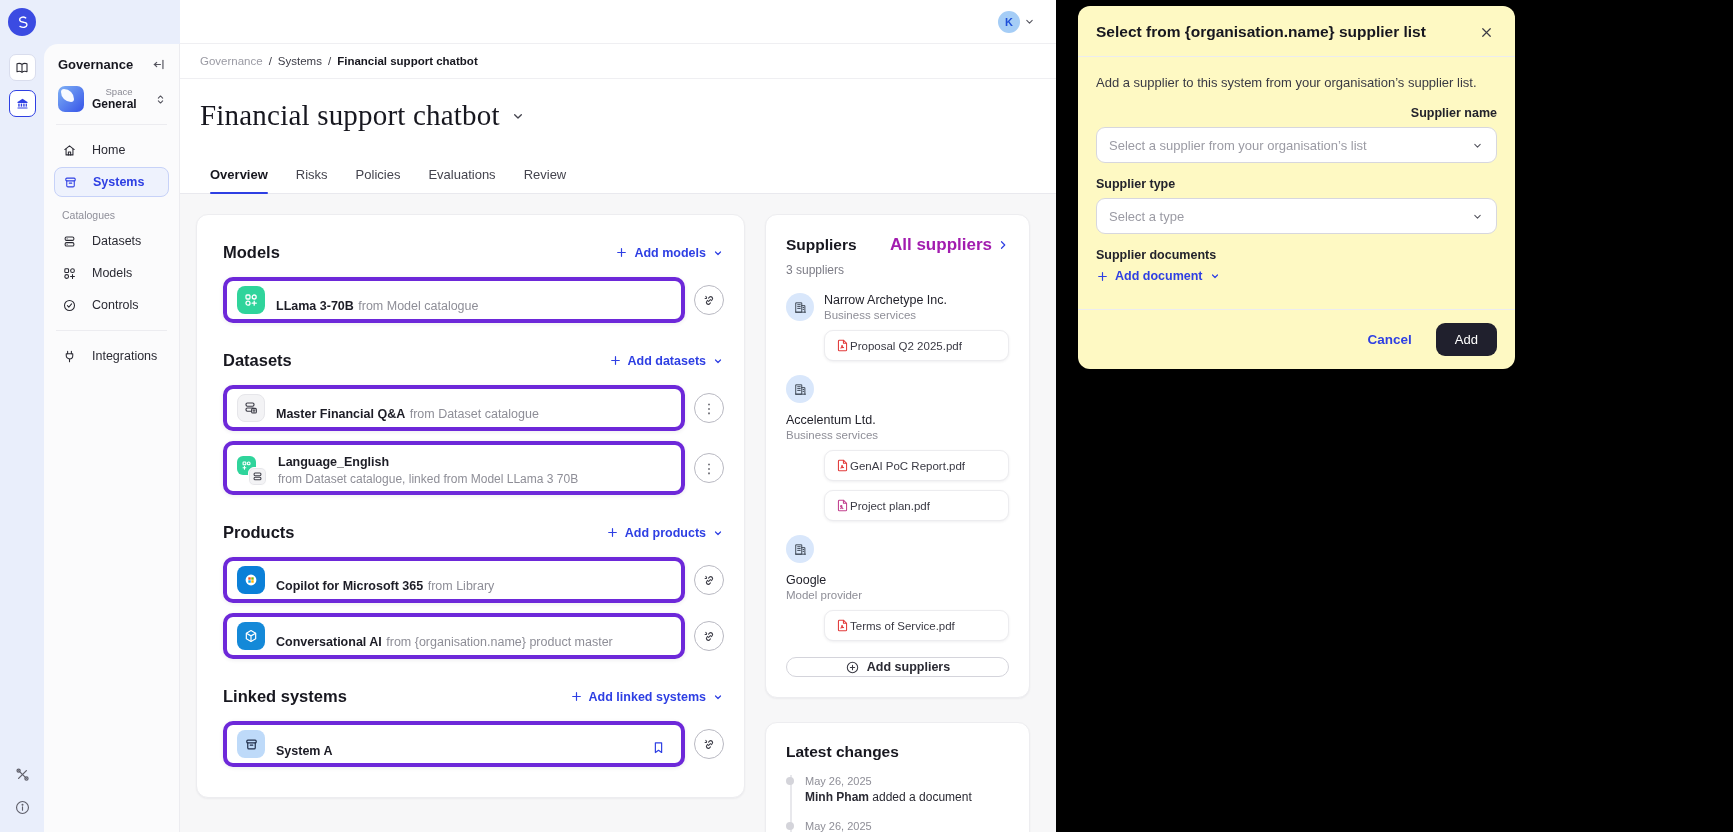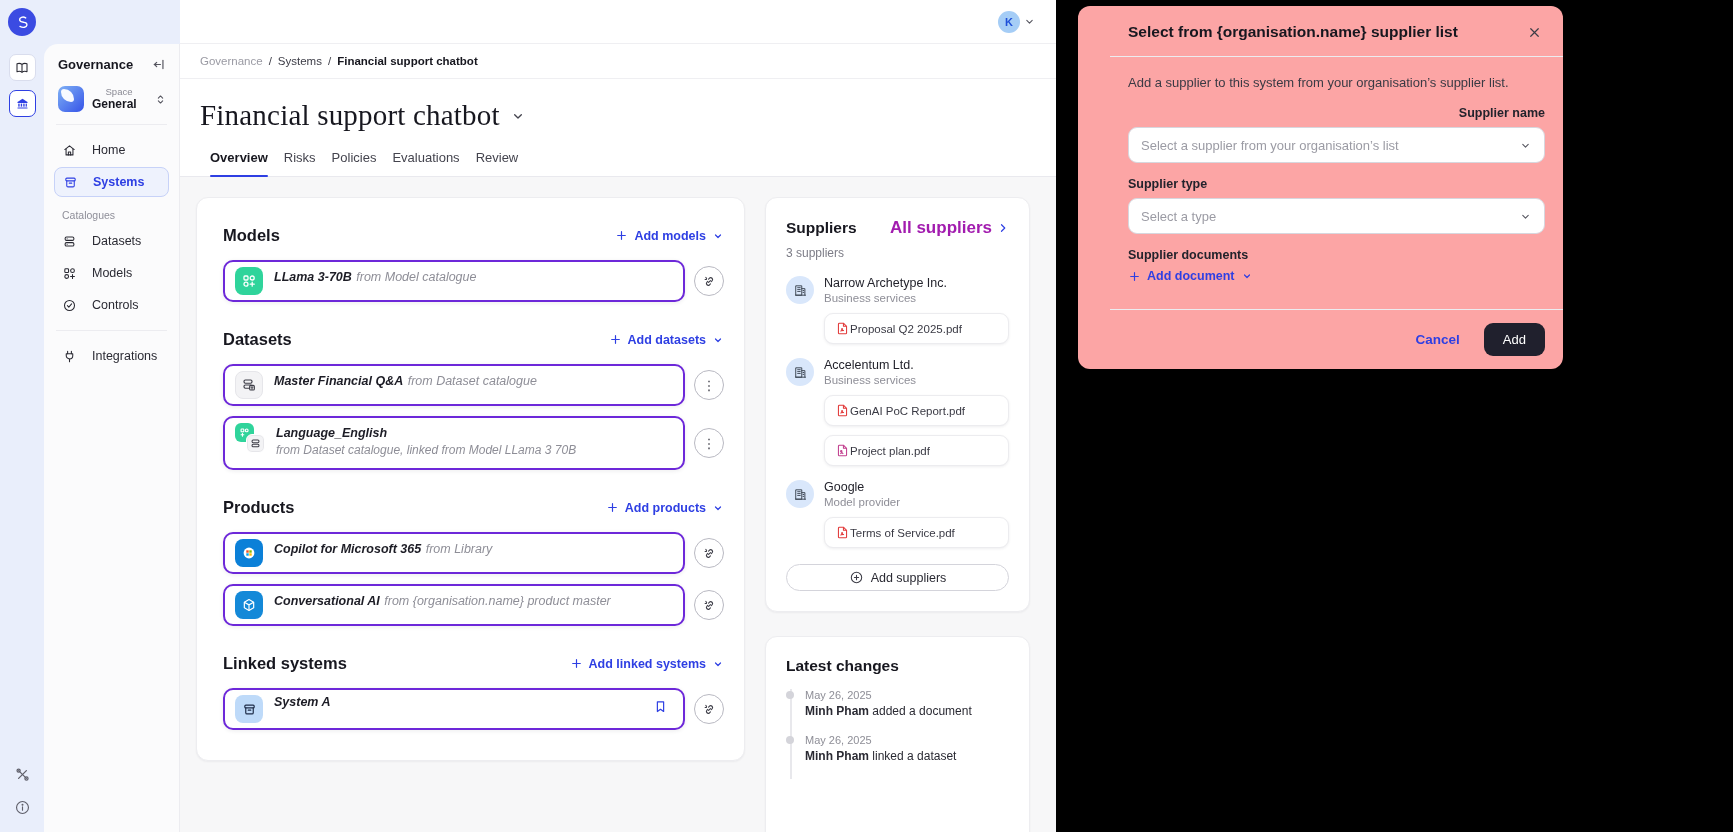--- a/index.html
+++ b/index.html
@@ -37,34 +37,34 @@
   .topstrip { height:44px; flex:none; display:flex; align-items:center; justify-content:flex-end; padding-right:20px; gap:3px; border-bottom:1px solid #efeff2; }
   .avatar { width:22px; height:22px; border-radius:50%; background:#a5cdf6; color:#1d4ed8; font-size:11px; font-weight:bold; display:grid; place-items:center; cursor:pointer; }
   .crumb-band { height:35px; flex:none; display:flex; align-items:center; gap:6px; padding-left:20px; font-size:11.5px; border-bottom:1px solid #efeff2; }
   .crumb-dim { color:#9a9aa3; cursor:pointer; }
   .crumb-mid { color:#3c3c46; cursor:pointer; }
   .crumb-sep { color:#3c3c46; }
   .crumb-cur { color:#17171f; font-weight:bold; }
   .pagehead { padding:20px 20px 0; border-bottom:1px solid #e9e9ee; flex:none; }
   .title-row { display:flex; align-items:center; gap:10px; }
   .page-title { font-family:"Liberation Serif", serif; font-size:29px; font-weight:normal; color:#17171f; letter-spacing:.2px; }
-  .tabs { display:flex; gap:16px; margin-top:18px; padding:0 10px; font-size:13px; }
+  .tabs { display:flex; gap:28px; margin-top:35px; padding:0 10px; font-size:13px; }
   .tab { padding-bottom:11px; color:#44444e; position:relative; cursor:pointer; }
   .tab.active { color:#17171f; font-weight:bold; }
   .tab.active::after { content:""; position:absolute; left:0; right:0; bottom:-1px; height:2.5px; border-radius:2px; background:#2e3fe3; }
   .content { flex:1; background:#f7f7f8; display:flex; gap:20px; padding:20px 0 0 16px; overflow:hidden; }
 
   
   .maincard { width:549px; flex:none; background:#fff; border:1px solid #ededf0; border-radius:12px; box-shadow:0 1px 2px rgba(18,18,36,.05); padding:28px 20px 30px 26px; height:fit-content; }
   .sec-head { display:flex; align-items:center; justify-content:space-between; margin-bottom:15px; }
   .sec-title { font-size:16.5px; font-weight:bold; color:#17171f; }
   .add-link { display:flex; align-items:center; gap:6px; color:#2e3fe3; font-size:12.5px; font-weight:bold; cursor:pointer; }
   .row-line { display:flex; align-items:center; gap:9px; margin-bottom:10px; }
   .row-line.sec-gap { margin-bottom:28px; }
-  .rowcard { flex:1; background:#fff; border:2px solid #6d28d9; border-radius:10px; box-shadow:0 1px 4px rgba(20,20,40,.08); display:flex; align-items:flex-start; gap:11px; padding:5px 10px; min-height:38px; cursor:pointer;font-style:italic; }
+  .rowcard { flex:1; background:#fff; border:4px solid #6d28d9; border-radius:10px; box-shadow:0 1px 4px rgba(20,20,40,.08); display:flex; align-items:flex-end; gap:11px; padding:5px 10px; min-height:38px; cursor:pointer; }
   .rowcard.tall { min-height:54px; }
   .row-name { font-size:12.5px; font-weight:bold; color:#1d1d26; }
   .row-suffix { font-size:12.5px; color:#8e8e97; }
   .row-text2 .row-suffix { display:block; margin-top:2px; font-size:12px; }
   .sq-icon { width:28px; height:28px; border-radius:8px; display:grid; place-items:center; flex:none; }
   .sq-green { background:#2fd49b; }
   .sq-gray  { background:#f3f3f5; border:1px solid #e6e6ea; }
   .sq-msblue { background:#0b80d8; }
   .sq-aiblue { background:#1489d8; }
   .sq-ltblue { background:#bedaf9; }
@@ -80,34 +80,34 @@
   .sidecard { background:#fff; border:1px solid #ededf0; border-radius:12px; box-shadow:0 1px 2px rgba(18,18,36,.05); padding:20px; }
   .sup-head { display:flex; align-items:center; justify-content:space-between; }
   .sup-title { font-size:15.5px; font-weight:bold; color:#17171f; }
   .all-link { display:flex; align-items:center; gap:5px; color:#a21caf; font-size:17px; font-weight:bold; cursor:pointer; }
   .sup-count { font-size:12px; color:#7c7c86; margin:8px 0 16px; }
   .sup-item { display:flex; align-items:flex-start; gap:10px; margin-bottom:9px; cursor:pointer; }
   .sup-avatar { width:28px; height:28px; border-radius:50%; background:#d9e7fb; display:grid; place-items:center; flex:none; }
   .sup-name { font-size:12.5px; color:#23232c; }
   .sup-type { font-size:11.5px; color:#8e8e97; margin-top:2px; }
   .doc-chip { margin:0 0 9px 38px; background:#fff; border:1px solid #ececef; border-radius:9px; box-shadow:0 1px 3px rgba(20,20,40,.07); display:flex; align-items:center; gap:0; padding:7px 10px; font-size:11.5px; color:#3a3a44; cursor:pointer; }
-  .sup-item.after-docs { margin-top:14px; }
-  .add-sup-btn { margin-top:16px; height:27px; border:1px solid #d4d4db; border-radius:16px; display:flex; align-items:center; justify-content:center; gap:7px; font-size:12.5px; color:#2a2a33; cursor:pointer; background:#fff; width:100%; }
+  .sup-item.after-docs { margin-top:14px;flex-direction:column; }
+  .add-sup-btn { margin-top:16px; height:20px; border:1px solid #d4d4db; border-radius:16px; display:flex; align-items:center; justify-content:center; gap:7px; font-size:12.5px; color:#2a2a33; cursor:pointer; background:#fff; width:100%;font-weight:bold; }
 
   .lc-title { font-size:15.5px; font-weight:bold; color:#17171f; margin-bottom:14px; }
   .timeline { border-left:2px solid #e8e8ec; margin-left:4px; padding-left:13px; }
   .tl-entry { position:relative; padding-bottom:16px; }
   .tl-entry::before { content:""; position:absolute; left:-19px; top:2px; width:8px; height:8px; border-radius:50%; background:#d4d4da; }
   .tl-date { font-size:11px; color:#8e8e97; }
   .tl-text { font-size:12px; color:#2a2a33; margin-top:3px; }
   .tl-actor { font-weight:bold; }
 
   
   .overlay { position:absolute; left:1056px; top:0; width:677px; height:832px; background:#000; }
-  .modal { position:absolute; left:22px; top:6px; width:485px; background:#fca5a5; border-radius:12px; overflow:hidden;padding-left:32px; }
+  .modal { position:absolute; left:22px; top:6px; width:437px; background:#fef9c3; border-radius:12px; overflow:hidden; }
   .modal-head { display:flex; align-items:center; justify-content:space-between; padding:15px 18px 13px; border-bottom:1px solid #ececf0; }
   .modal-title { font-size:15.5px; font-weight:bold; color:#17171f; }
   .close-btn { width:22px; height:22px; display:grid; place-items:center; cursor:pointer; }
   .modal-body { padding:18px 18px 26px; }
   .modal-desc { font-size:13px; color:#3a3a44; margin-bottom:16px; }
   .field-label { font-size:12.5px; font-weight:bold; color:#23232c; margin:14px 0 7px; }
   .select { height:36px; border:1px solid #d7d7de; border-radius:9px; display:flex; align-items:center; justify-content:space-between; padding:0 12px; font-size:13px; color:#9b9ba4; cursor:pointer; background:#fff; }
   .add-doc { display:flex; align-items:center; gap:6px; color:#2e3fe3; font-size:12.5px; font-weight:bold; cursor:pointer; margin-top:4px; }
   .modal-foot { border-top:1px solid #ececf0; padding:13px 18px; display:flex; align-items:center; justify-content:flex-end; gap:24px; }
   .cancel-link { color:#2e3fe3; font-size:13.5px; font-weight:bold; cursor:pointer; }

